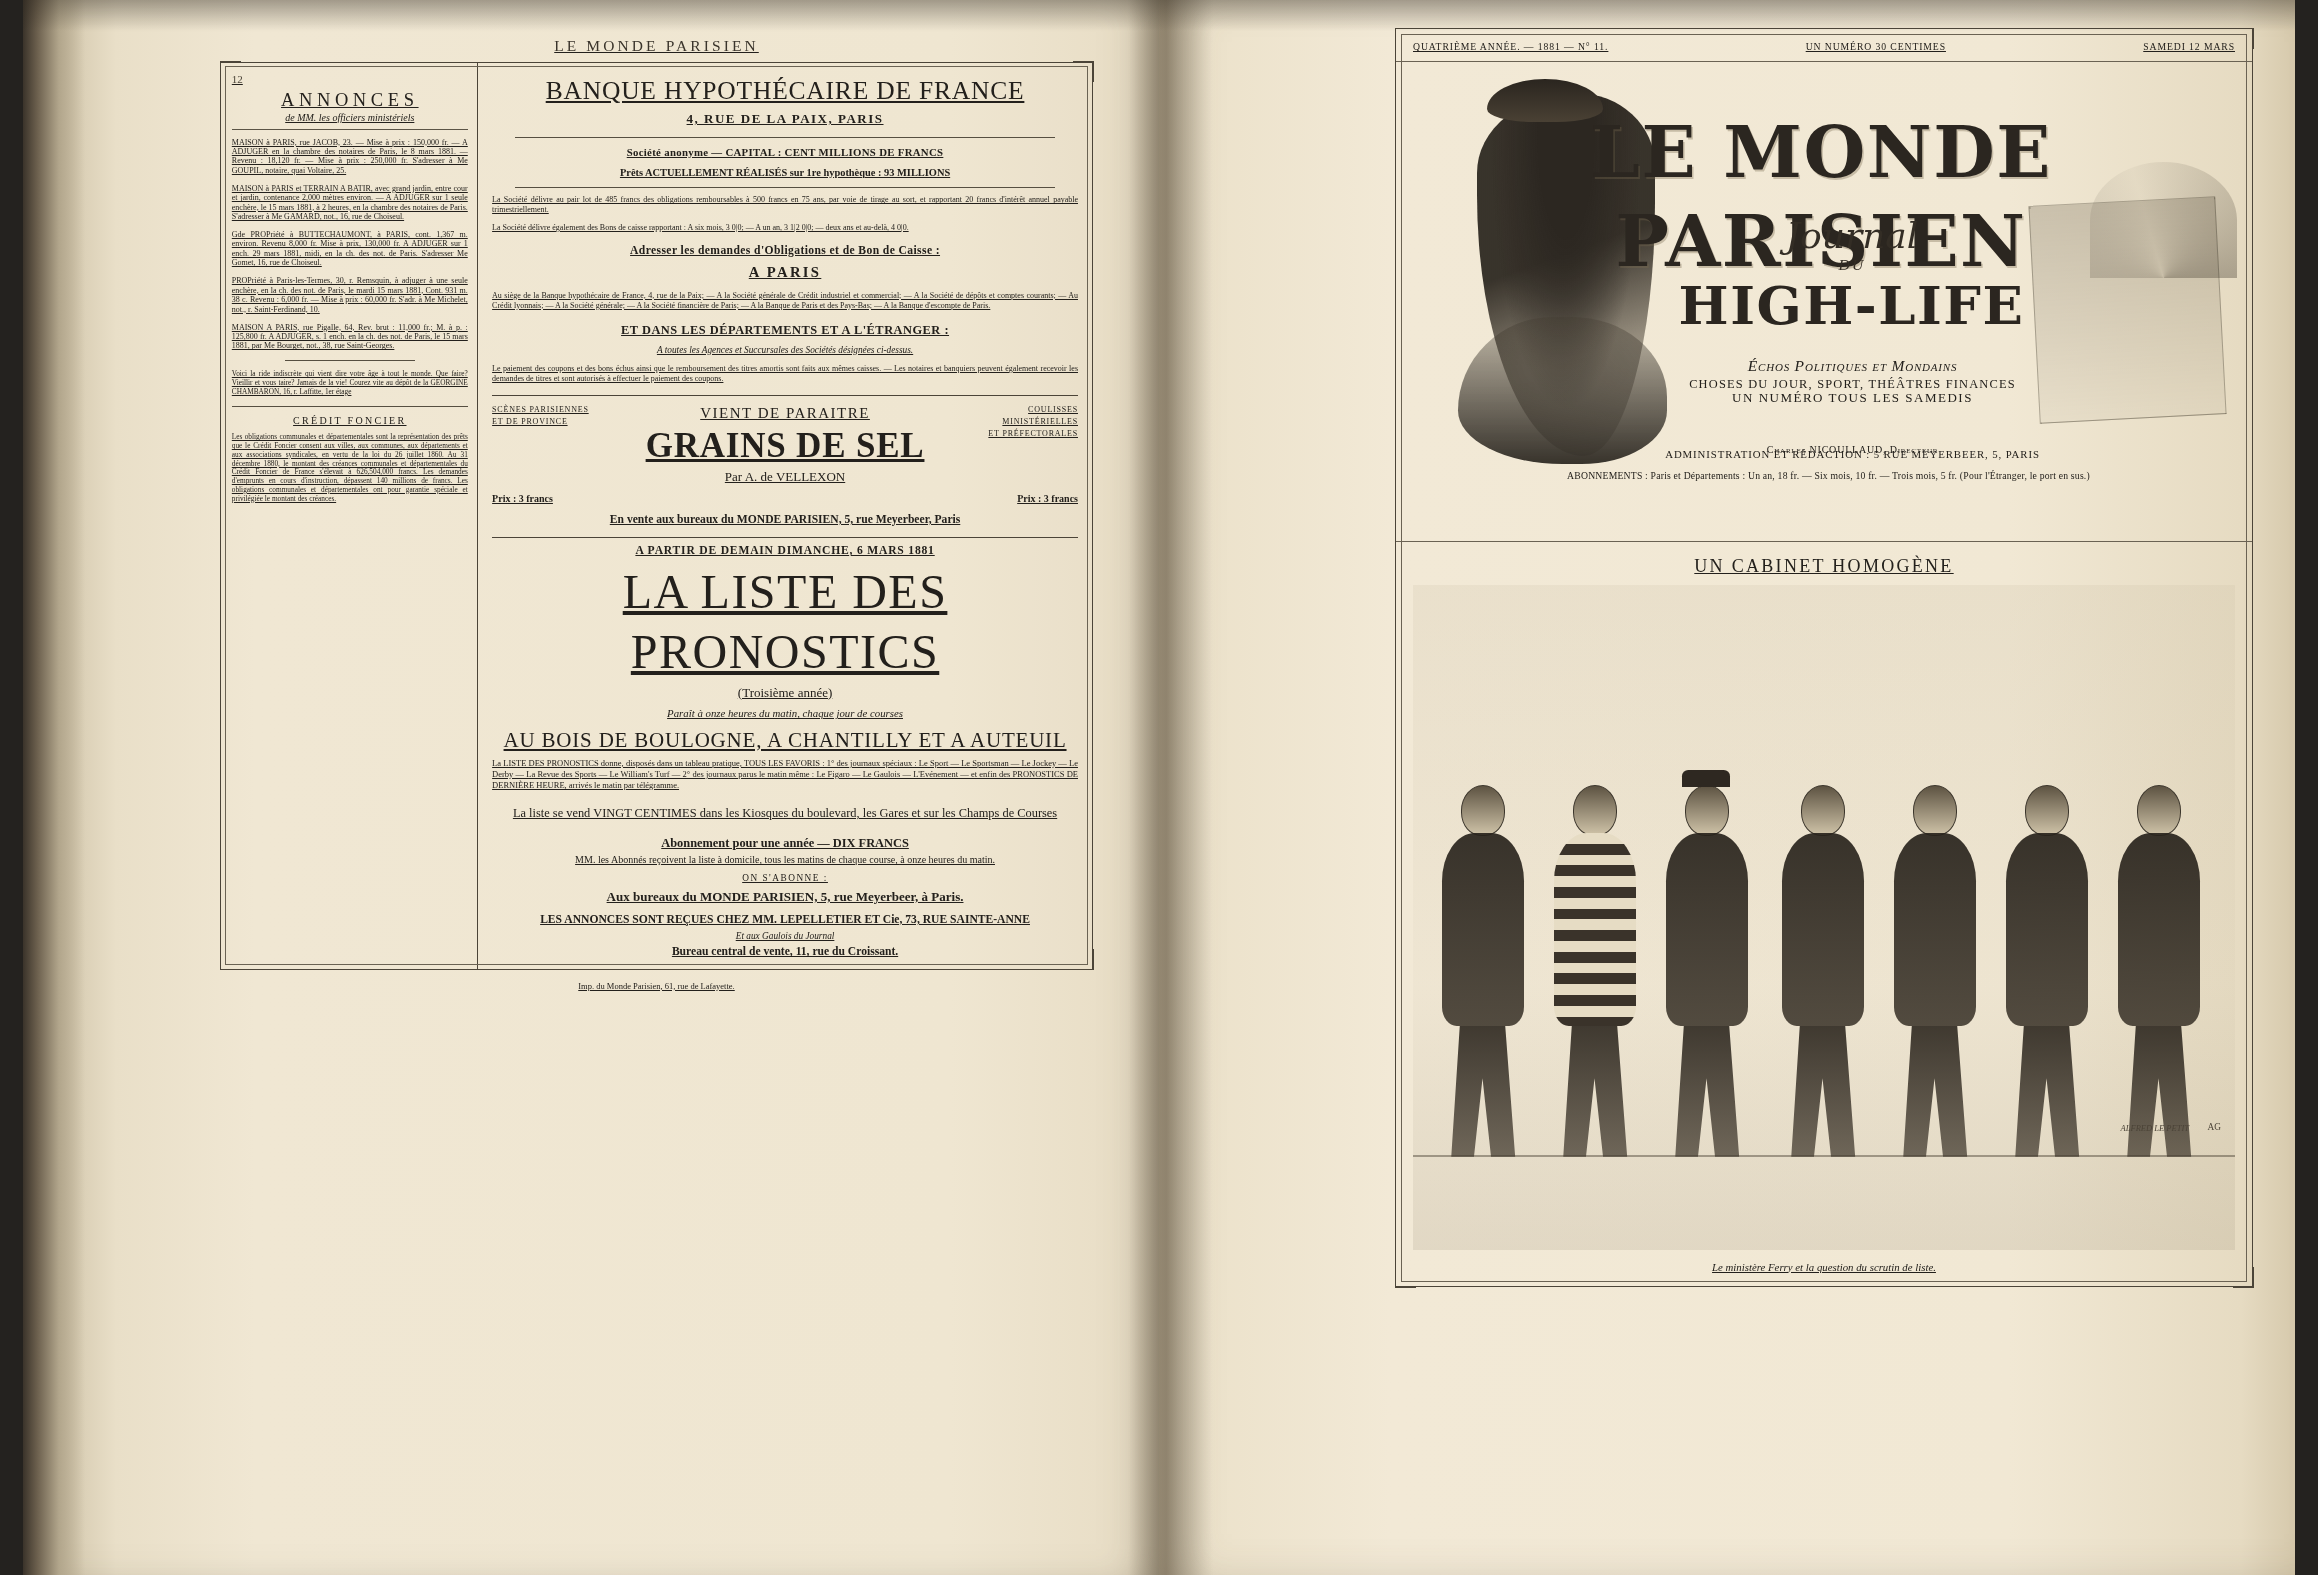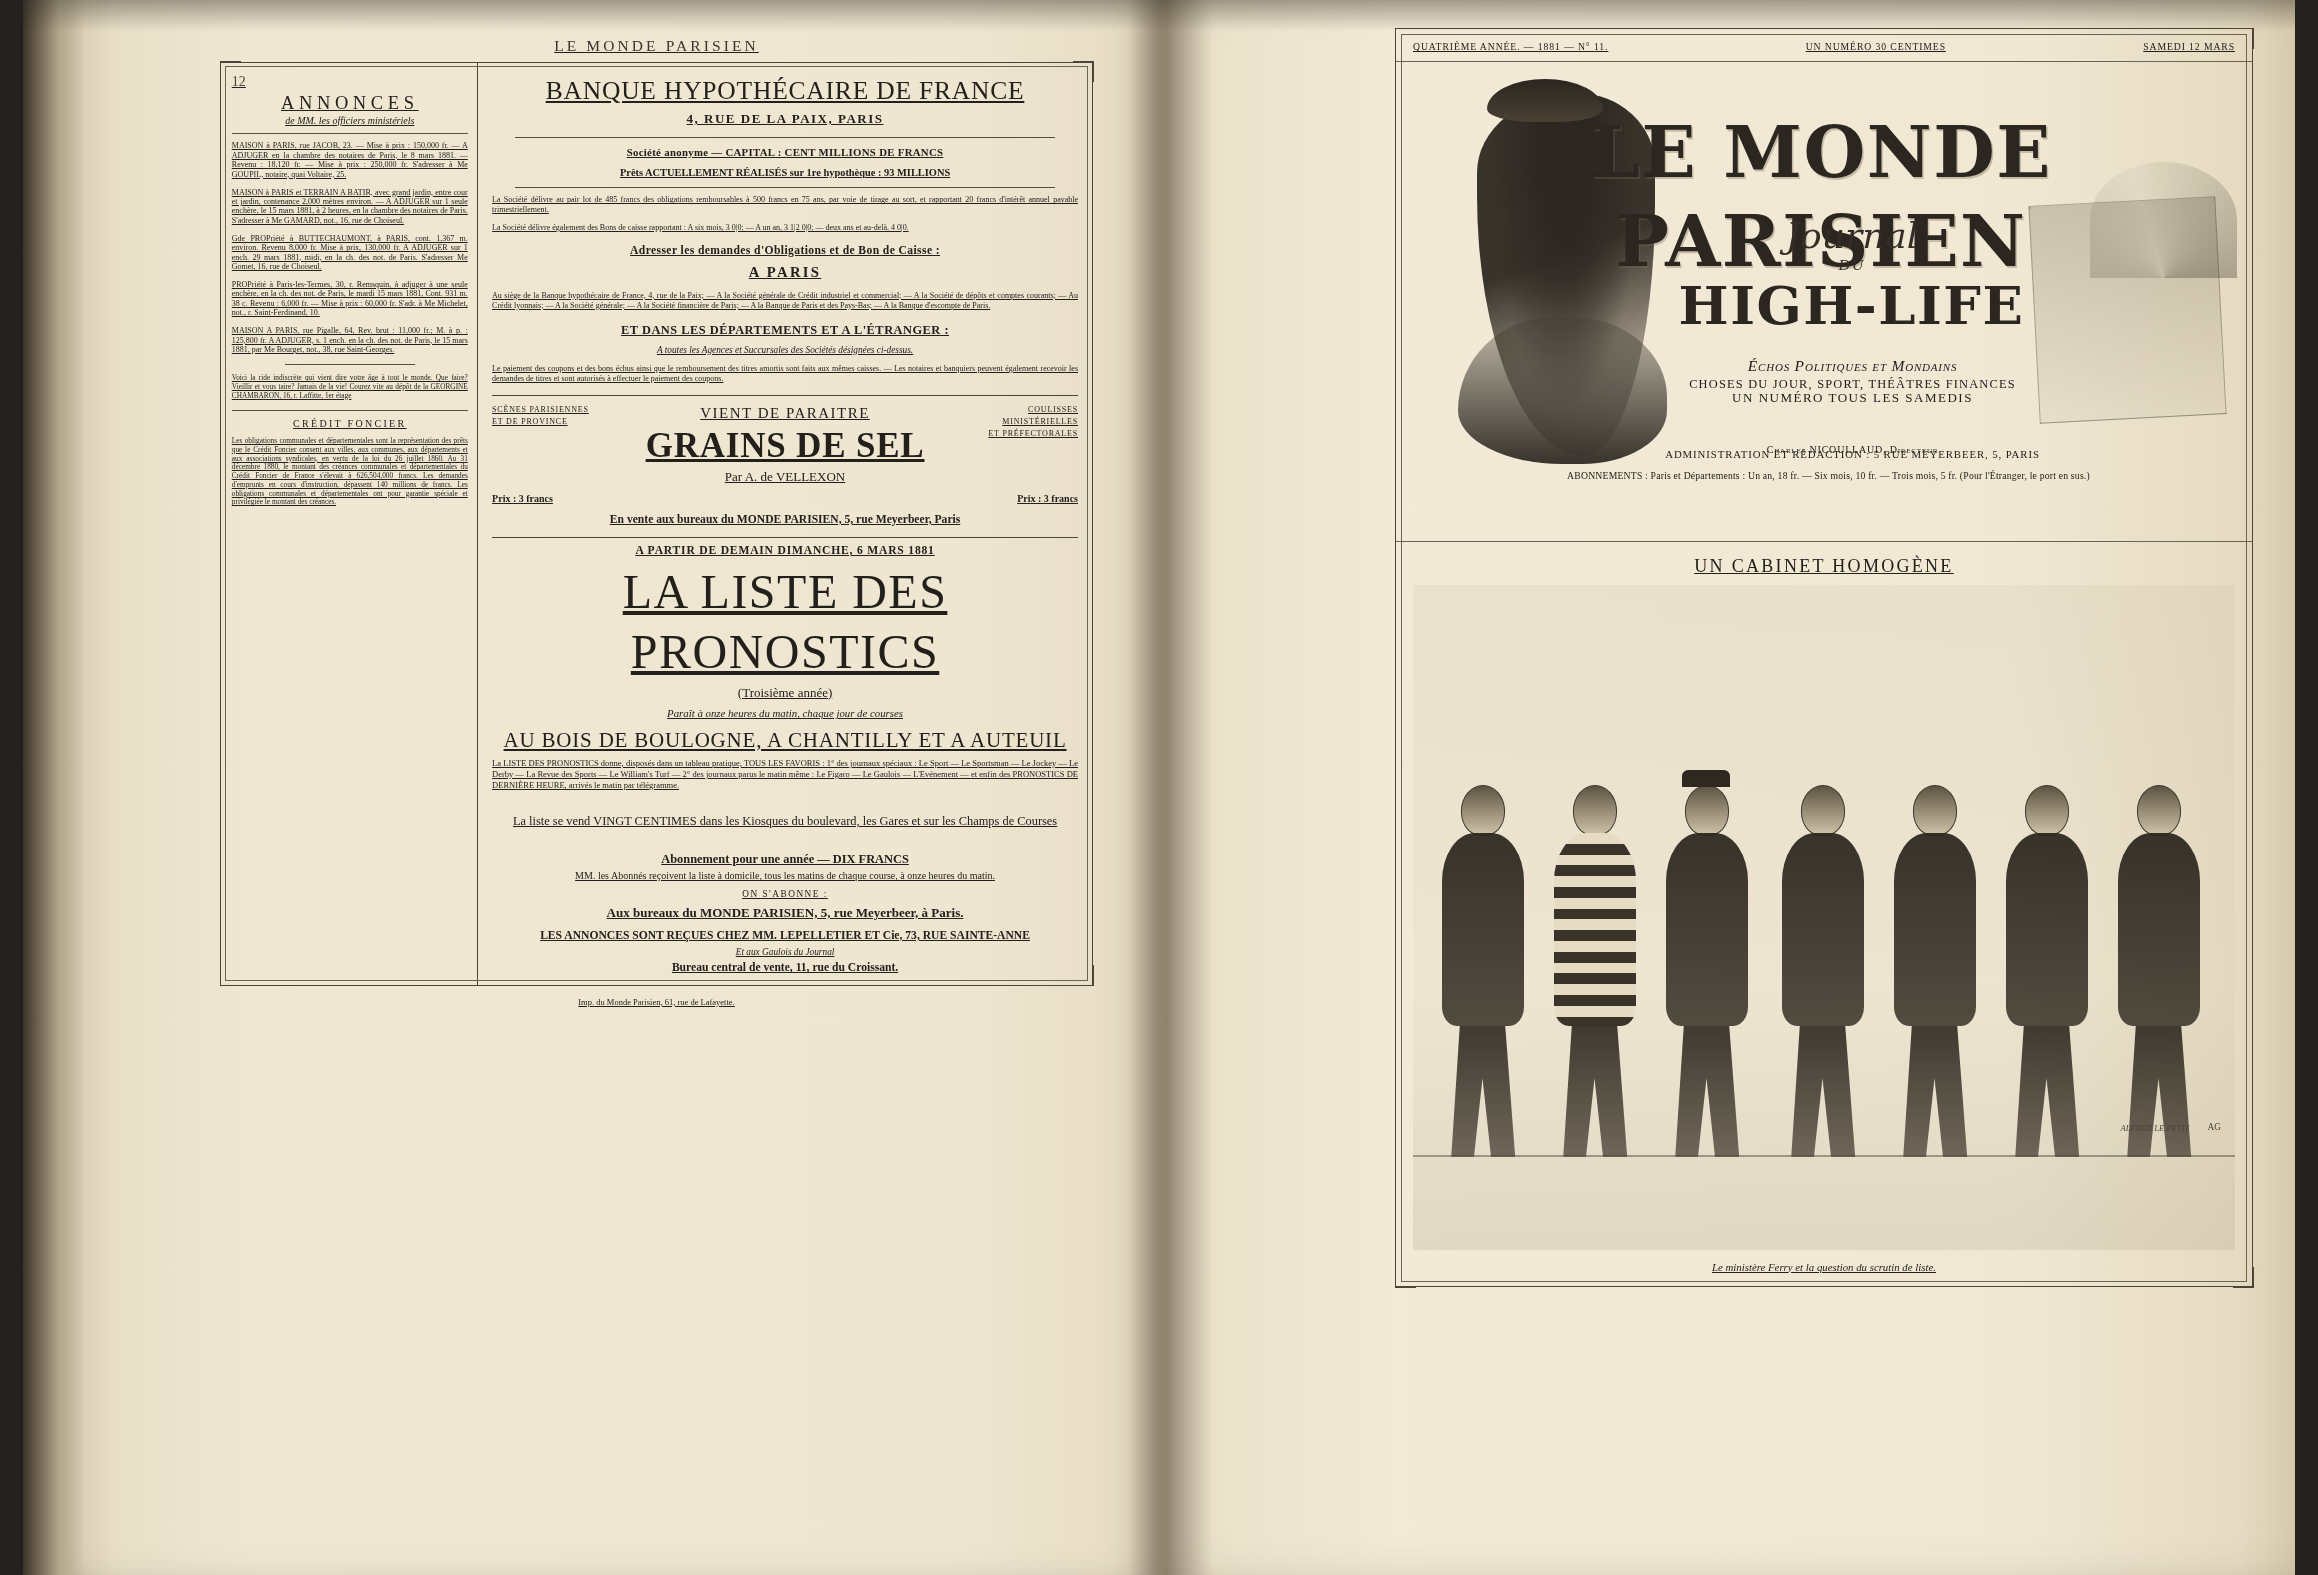--- a/index.html
+++ b/index.html
@@ -70,21 +70,21 @@
     position:absolute;width:20px;height:20px;border:1.5px solid #4b4438;
   }
   .corner.tl{left:-1.5px;top:-1.5px;border-right:none;border-bottom:none;}
   .corner.tr{right:-1.5px;top:-1.5px;border-left:none;border-bottom:none;}
   .corner.bl{left:-1.5px;bottom:-1.5px;border-right:none;border-top:none;}
   .corner.br{right:-1.5px;bottom:-1.5px;border-left:none;border-top:none;}
 
   .cols{display:flex;}
   .col-left{width:236px;padding:10.8px 9.3px 7.7px 10.8px;border-right:1.2px solid #4b4438;}
   .col-right{flex:1;padding:10.8px 14px 7.7px 14px;}
-  .folio{font-size:14px;color:#4a4337;}
+  .folio{font-size:11px;color:#4a4337;}
 
   .ann-title{
     text-align:center;font-size:18.5px;letter-spacing:4.6px;font-variant:small-caps;
     margin:1.5px 0 0 0;
   }
   .ann-sub{
     text-align:center;font-size:10px;font-style:italic;margin:0 0 7.7px;
     border-bottom:0.8px solid #5b5446;padding-bottom:4.6px;
   }
   .ann-item{margin:0 0 8.5px 0;font-size:8px;line-height:1.18;text-align:justify;}
@@ -126,21 +126,21 @@
   .prix-row{display:flex;justify-content:space-between;font-size:10px;font-weight:bold;margin-top:1.5px;}
   .vente{text-align:center;font-size:11.6px;font-weight:bold;margin-top:7.7px;}
 
   .pron-wrap{border-top:1.2px solid #4b4438;margin-top:9.3px;padding-top:6.2px;}
   .pron-kicker{text-align:center;font-size:11.6px;font-weight:bold;letter-spacing:0.8px;}
   .pron-title{text-align:center;font-size:48px;letter-spacing:1.5px;margin:3.1px 0 1.5px;}
   .pron-3e{text-align:center;font-size:13px;margin:3.1px 0;}
   .pron-it{text-align:center;font-size:10.8px;font-style:italic;margin:6.2px 0;}
   .pron-big{text-align:center;font-size:21px;letter-spacing:0.8px;margin:4.6px 0;}
   .pron-p{font-size:8.5px;line-height:1.3;text-align:justify;margin:4.6px 0;}
-  .pron-c{text-align:center;font-size:10px;line-height:1.35;margin:22px 0;}
+  .pron-c{text-align:center;font-size:10px;line-height:1.35;margin:14px 0;}
   .pron-c.big{font-size:12.4px;}
   .pron-ab{text-align:center;font-size:12.4px;font-weight:bold;margin:7.7px 0 3.1px;}
   .pron-ab2{text-align:center;font-size:10px;margin:3.1px 0;}
   .pron-so{text-align:center;font-size:9.3px;letter-spacing:1.5px;margin:6.2px 0 3.1px;}
   .pron-bur{text-align:center;font-size:13px;font-weight:bold;margin:4.6px 0;}
   .pron-last{text-align:center;font-size:11.6px;font-weight:bold;margin:7.7px 0 1.5px;}
   .pron-last2{text-align:center;font-size:9.3px;font-style:italic;margin:3.1px 0;}
   .pron-last3{text-align:center;font-size:11.6px;font-weight:bold;margin:3.1px 0 1.5px;}
   .imprint{text-align:center;font-size:8.5px;margin-top:10.8px;}
 

